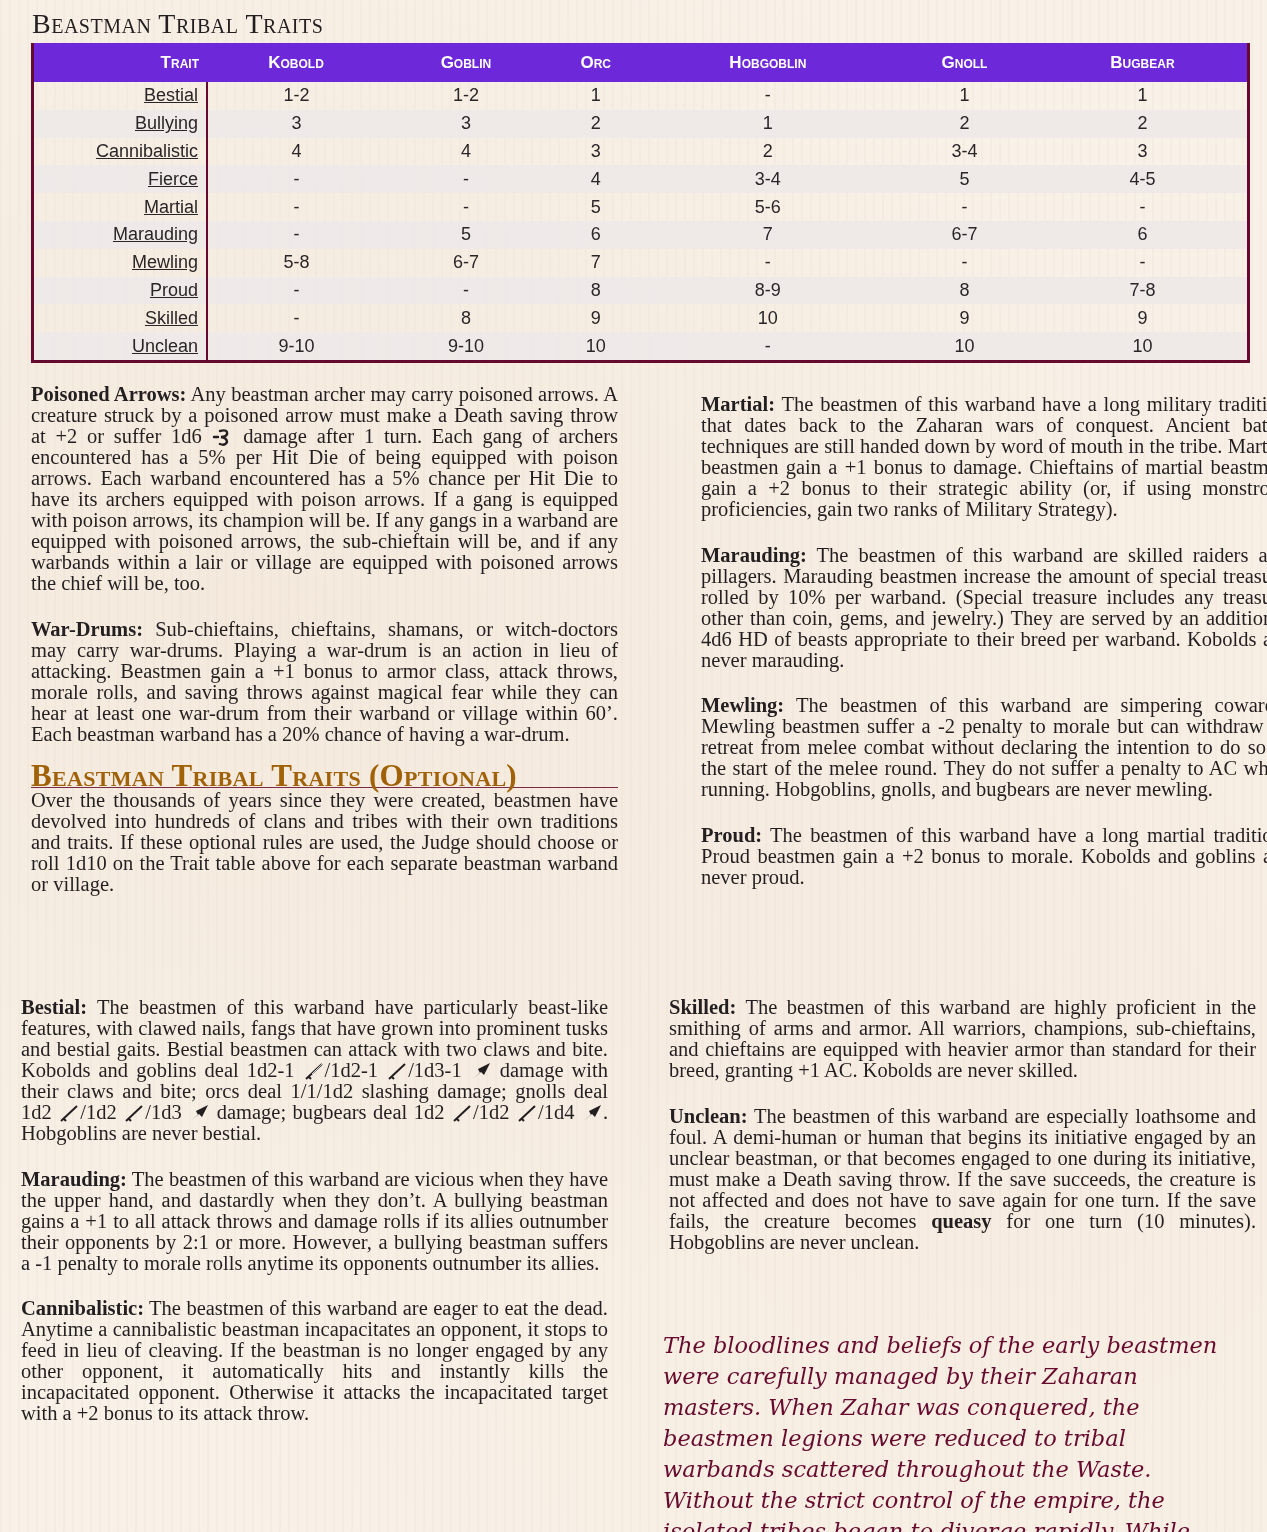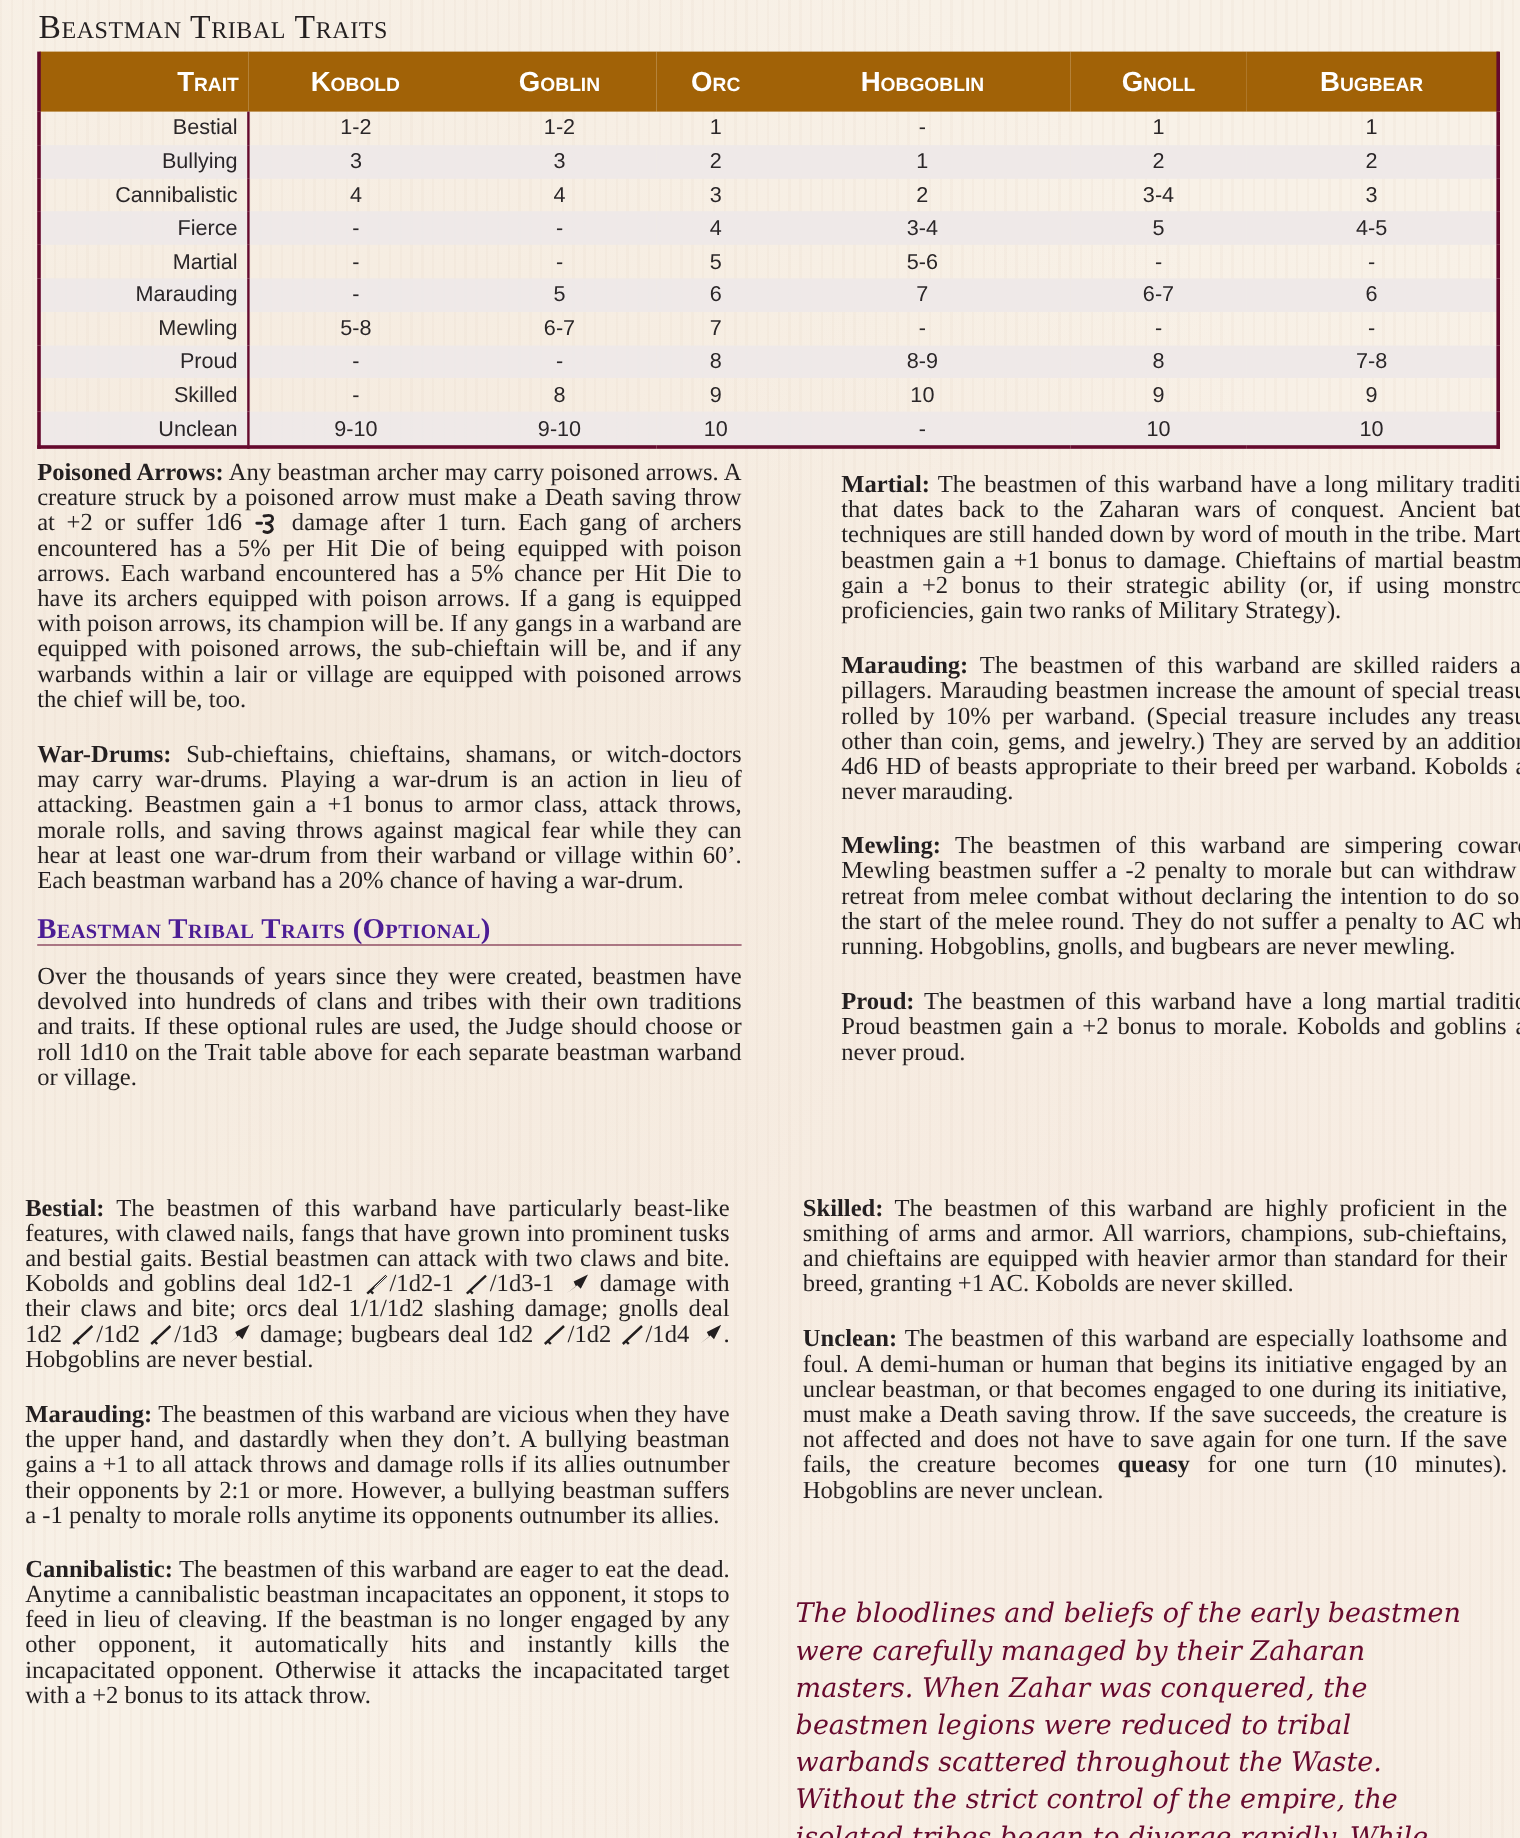--- a/index.html
+++ b/index.html
@@ -18,35 +18,35 @@
     left: 32px; top: 8px; font-size: 28px; letter-spacing: 0.5px;
     font-variant: small-caps; color: #231f20;
   }
   table.traits {
     position: absolute; left: 31px; top: 43px; width: 1219px;
     border-collapse: collapse; border: 3px solid #650a2e; border-top: none;
     font-family: "Liberation Sans", "DejaVu Sans", sans-serif;
     font-size: 18px; color: #2a2628;
   }
   table.traits th {
-    background: #a16207; color: #ffffff; font-variant: small-caps;
-    font-weight: bold; font-size: 23px; height: 50px; padding: 0; text-align: center;
+    background: #6d28d9; color: #ffffff; font-variant: small-caps;
+    font-weight: bold; font-size: 17px; height: 39px; padding: 0; text-align: center;
   }
   table.traits th.trait-h { text-align: right; padding-right: 8px; width: 165px; }
   table.traits td { height: 27.8px; padding: 0; text-align: center; }
-  table.traits td.trait { text-align: right; padding-right: 8px; border-right: 2px solid #650a2e; }
+  table.traits td.trait { text-align: right; padding-right: 8px; border-right: 2px solid #650a2e; text-decoration: underline; }
   table.traits tr.odd td { background: rgba(255,255,255,0); }
   table.traits tr.even td { background: rgba(238,232,232,0.92); }
   .col { position: absolute; font-size: 20.5px; line-height: 21px; text-align: justify; }
   .col p { margin: 0; }
   .col .gap { height: 24.6px; }
   b { font-weight: bold; }
   .section-head {
-    font-variant: small-caps; color: #4c1d95; font-weight: bold; font-size: 24px;
-    border-bottom: 1.5px solid #7a2a48; padding-bottom: 1px; margin-bottom: 16px; letter-spacing: 0.3px;
+    font-variant: small-caps; color: #a16207; font-weight: bold; font-size: 31px;
+    border-bottom: 1.5px solid #7a2a48; padding-bottom: 1px; margin-bottom: 2px; letter-spacing: 0.3px;
   }
   .icon { display: inline-block; width: 22px; height: 18px; vertical-align: -3px; }
   .quote {
     position: absolute; left: 663px; top: 1330px; width: 560px;
     font-style: italic; color: #660a2e; font-size: 22.5px; line-height: 31px;
     font-family: "DejaVu Serif", serif;
   }
 </style>
 </head>
 <body>

